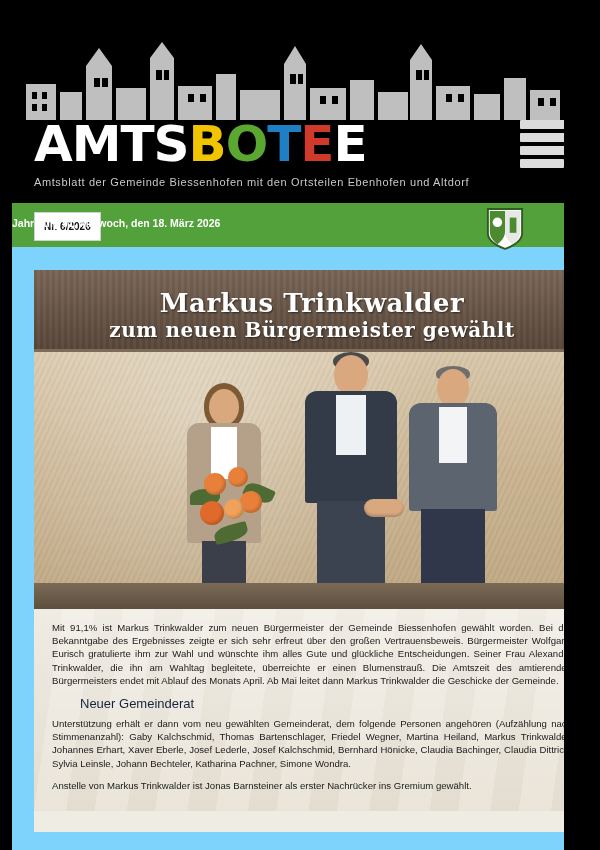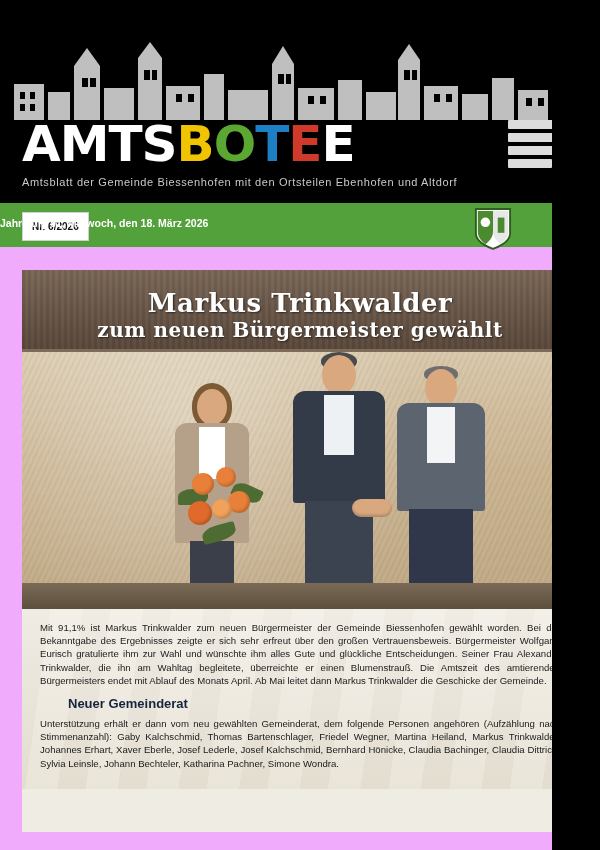--- a/index.html
+++ b/index.html
@@ -5,22 +5,23 @@
   * { box-sizing: border-box; }
   html, body {
     margin: 0; padding: 0;
     width: 600px; height: 850px;
     background: #000;
     font-family: "Liberation Sans", sans-serif;
   }
   #page {
     position: relative;
     width: 552px; height: 850px;
-    background: #f0abfc;
+    background: #7dd3fc;
     overflow: hidden;
+    margin-left: 12px;
   }
 
   
   .masthead {
     position: absolute;
     left: 0; top: 0;
     width: 600px; height: 205px;
     background: #000;
     overflow: hidden;
   }
@@ -252,21 +253,21 @@
   .body p {
     margin: 0 0 9px 0;
     font-size: 9.6px;
     line-height: 13.2px;
     color: #1b1b1b;
     text-align: justify;
   }
   .subhead {
     margin: 4px 0 6px 0;
     font-size: 13px;
-    font-weight: bold;
+    font-weight: normal;
     color: #15233d;
     padding-left: 28px;
   }
   .lastline { margin-top: 6px; }
 </style>
 </head>
 <body>
 
 <div id="page">
 
@@ -398,16 +399,17 @@
         <div class="legs"></div>
       </div>
 
       <div class="handshake"></div>
     </div>
 
     <div class="body">
       <p>Mit 91,1% ist Markus Trinkwalder zum neuen Bürgermeister der Gemeinde Biessenhofen gewählt worden. Bei der Bekanntgabe des Ergebnisses zeigte er sich sehr erfreut über den großen Vertrauensbeweis. Bürgermeister Wolfgang Eurisch gratulierte ihm zur Wahl und wünschte ihm alles Gute und glückliche Entscheidungen. Seiner Frau Alexandra Trinkwalder, die ihn am Wahltag begleitete, überreichte er einen Blumenstrauß. Die Amtszeit des amtierenden Bürgermeisters endet mit Ablauf des Monats April. Ab Mai leitet dann Markus Trinkwalder die Geschicke der Gemeinde.</p>
       <div class="subhead">Neuer Gemeinderat</div>
       <p>Unterstützung erhält er dann vom neu gewählten Gemeinderat, dem folgende Personen angehören (Aufzählung nach Stimmenanzahl): Gaby Kalchschmid, Thomas Bartenschlager, Friedel Wegner, Martina Heiland, Markus Trinkwalder, Johannes Erhart, Xaver Eberle, Josef Lederle, Josef Kalchschmid, Bernhard Hönicke, Claudia Bachinger, Claudia Dittrich, Sylvia Leinsle, Johann Bechteler, Katharina Pachner, Simone Wondra.</p>
+      <p class="lastline">Anstelle von Markus Trinkwalder ist Jonas Barnsteiner als erster Nachrücker ins Gremium gewählt.</p>
     </div>
 
   </div>
 </div>
 
 </body></html>

